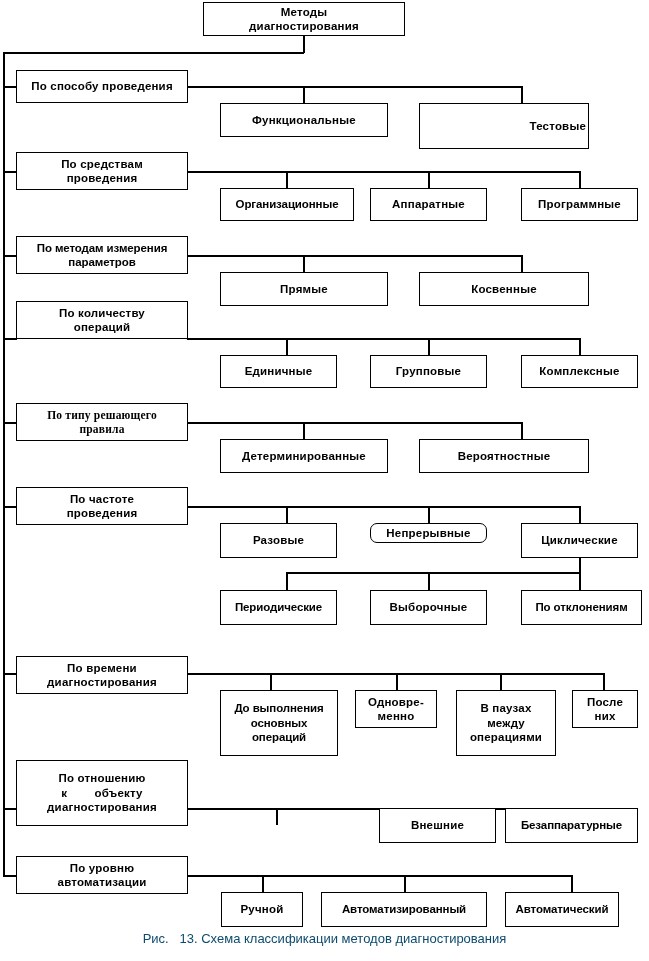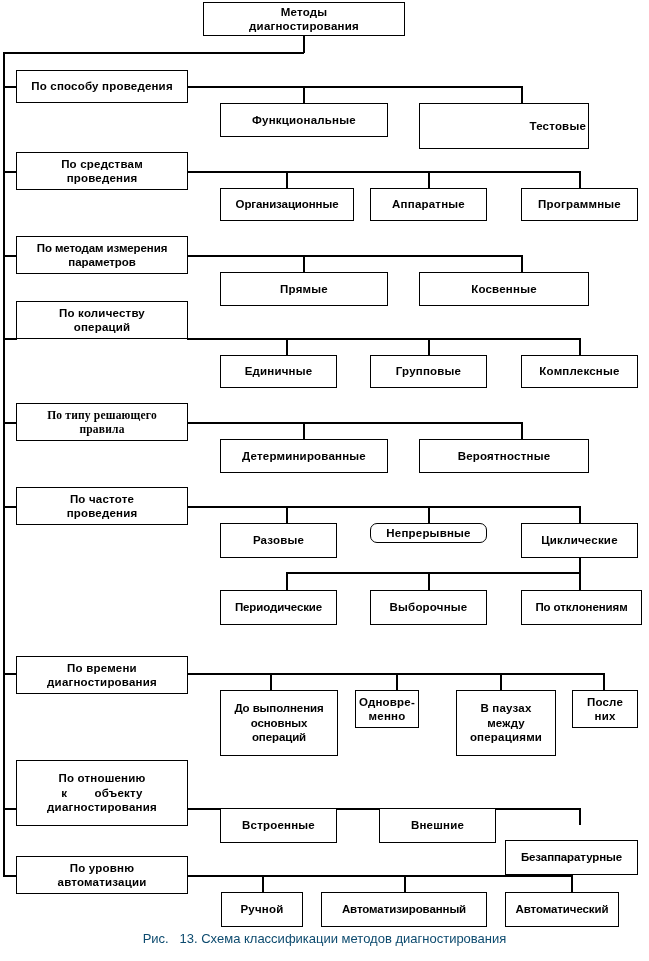--- a/index.html
+++ b/index.html
@@ -218,21 +218,21 @@
   <div class="vline" style="left:396px; top:673px; height:17px;"></div>
   <div class="vline" style="left:500px; top:673px; height:17px;"></div>
   <div class="vline" style="left:603px; top:673px; height:17px;"></div>
   <div class="box tight" style="left:220px; top:690px; width:118px; height:66px;">
     <span>
       <span class="ln">До выполнения</span>
       <span class="ln">основных</span>
       <span class="ln">операций</span>
     </span>
   </div>
-  <div class="box" style="left:355px; top:690px; width:64px; height:38px;">
+  <div class="box" style="left:355px; top:690px; width:82px; height:38px;">
     <span>
       <span class="ln">Одновре-</span>
       <span class="ln">менно</span>
     </span>
   </div>
   <div class="box" style="left:456px; top:690px; width:100px; height:66px;">
     <span>
       <span class="ln">В паузах</span>
       <span class="ln">между</span>
       <span class="ln">операциями</span>
@@ -250,27 +250,24 @@
     <span>
       <span class="ln">По отношению</span>
       <span class="justified">к        объекту</span>
       <span class="ln">диагностирования</span>
     </span>
   </div>
   <div class="hline" style="left:187px; top:808px; width:393px;"></div>
   <div class="vline" style="left:276px; top:808px; height:17px;"></div>
   <div class="vline" style="left:437px; top:808px; height:17px;"></div>
   <div class="vline" style="left:579px; top:808px; height:17px;"></div>
-  <div class="box" style="left:220px; top:808px; width:117px; height:35px;">
-    <span class="ln">Встроенные</span>
-  </div>
   <div class="box" style="left:379px; top:808px; width:117px; height:35px;">
     <span class="ln">Внешние</span>
   </div>
-  <div class="box tight" style="left:505px; top:808px; width:133px; height:35px;margin-top:32px;">
+  <div class="box tight" style="left:505px; top:808px; width:133px; height:35px;">
     <span class="ln">Безаппаратурные</span>
   </div>
 
   <div class="hline" style="left:3px; top:875px; width:14px;"></div>
   <div class="box" style="left:16px; top:856px; width:172px; height:38px;">
     <span>
       <span class="ln">По уровню</span>
       <span class="ln">автоматизации</span>
     </span>
   </div>

